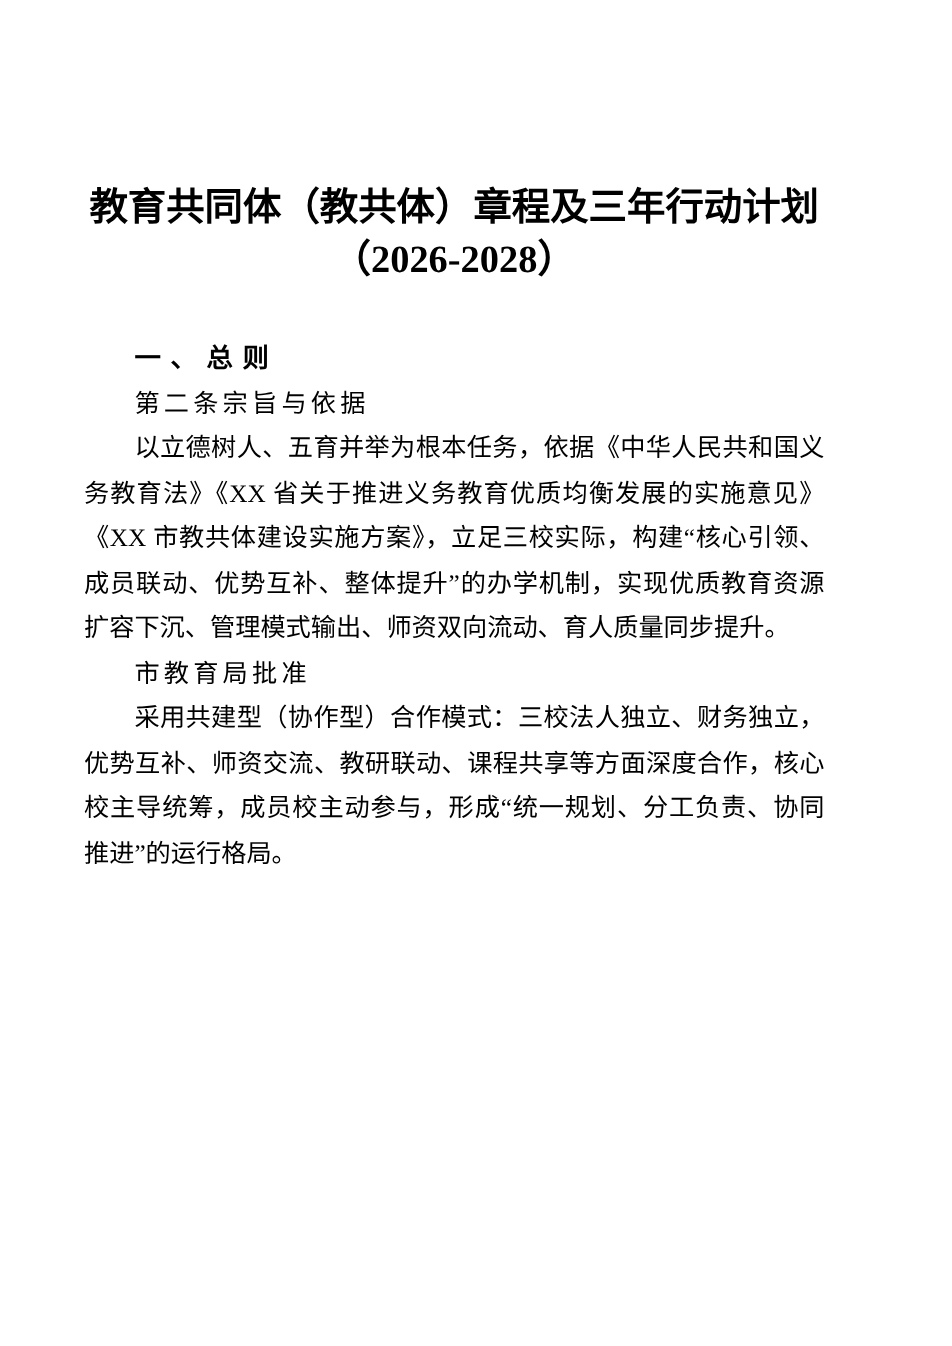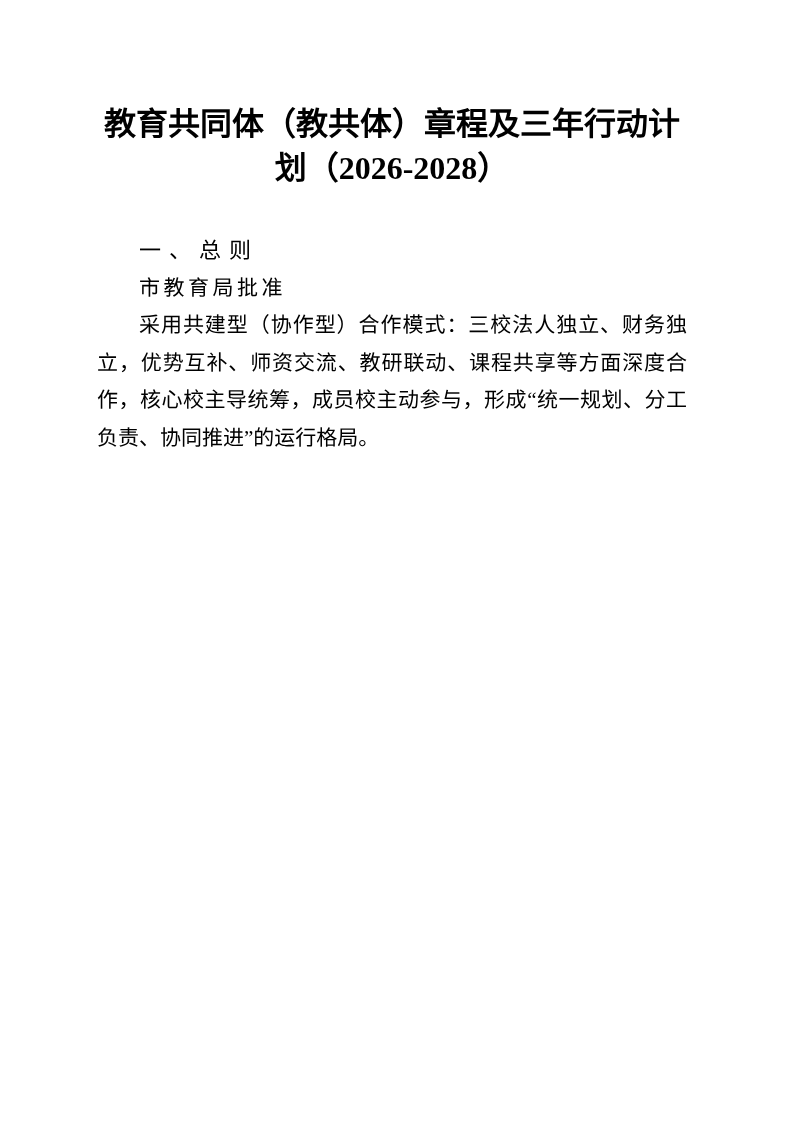--- a/index.html
+++ b/index.html
@@ -8,38 +8,39 @@
     background: #ffffff;
   }
   .page {
     position: relative;
     width: 793px;
     height: 926px;
     background: #ffffff;
     color: #000000;
     font-family: "Liberation Serif", serif;
     box-sizing: border-box;
-    padding: 102px 106px 0 97px;
+    padding: 102px 106px 0 70px;
     overflow: hidden;
+    margin-top: 48px;
   }
   .doc-title {
     font-size: 32px;
     line-height: 44px;
     font-weight: 700;
     text-align: center;
     word-break: normal;
   }
   .doc-body {
     margin-top: 42px;
     font-size: 21px;
     line-height: 37.5px;
     text-align: justify;
   }
   .section-heading {
-    font-weight: 400;
+    font-weight: 700;
     font-size: 22px;
     letter-spacing: 8px;
     text-indent: 42px;
     text-align: left;
   }
   .article-title {
     letter-spacing: 3.5px;
     text-indent: 42px;
     text-align: left;
   }
@@ -71,20 +72,24 @@
 
 <div class="page">
 
   <div class="doc-title">教育共同体（教共体）章程及三年行动计划（2026-2028）</div>
 
   <div class="doc-body">
 
     <div class="section-heading">一、总则</div>
 
 
+    <div class="article">
+      <div class="article-title">第二条宗旨与依据</div>
+      <p class="paragraph">以立德树人、五育并举为根本任务，依据《中华人民共和国义务教育法》《XX 省关于推进义务教育优质均衡发展的实施意见》《XX 市教共体建设实施方案》，立足三校实际，构建“核心引领、成员联动、优势互补、整体提升”的办学机制，实现优质教育资源扩容下沉、管理模式输出、师资双向流动、育人质量同步提升。</p>
+    </div>
 
     <div class="article">
       <div class="article-title">市教育局批准</div>
       <p class="paragraph">采用共建型（协作型）合作模式：三校法人独立、财务独立，优势互补、师资交流、教研联动、课程共享等方面深度合作，核心校主导统筹，成员校主动参与，形成“统一规划、分工负责、协同推进”的运行格局。</p>
     </div>
 
   </div>
 
   <div class="page-footer">
     <span class="dash">—</span><span class="page-number">1</span><span class="dash">—</span>

